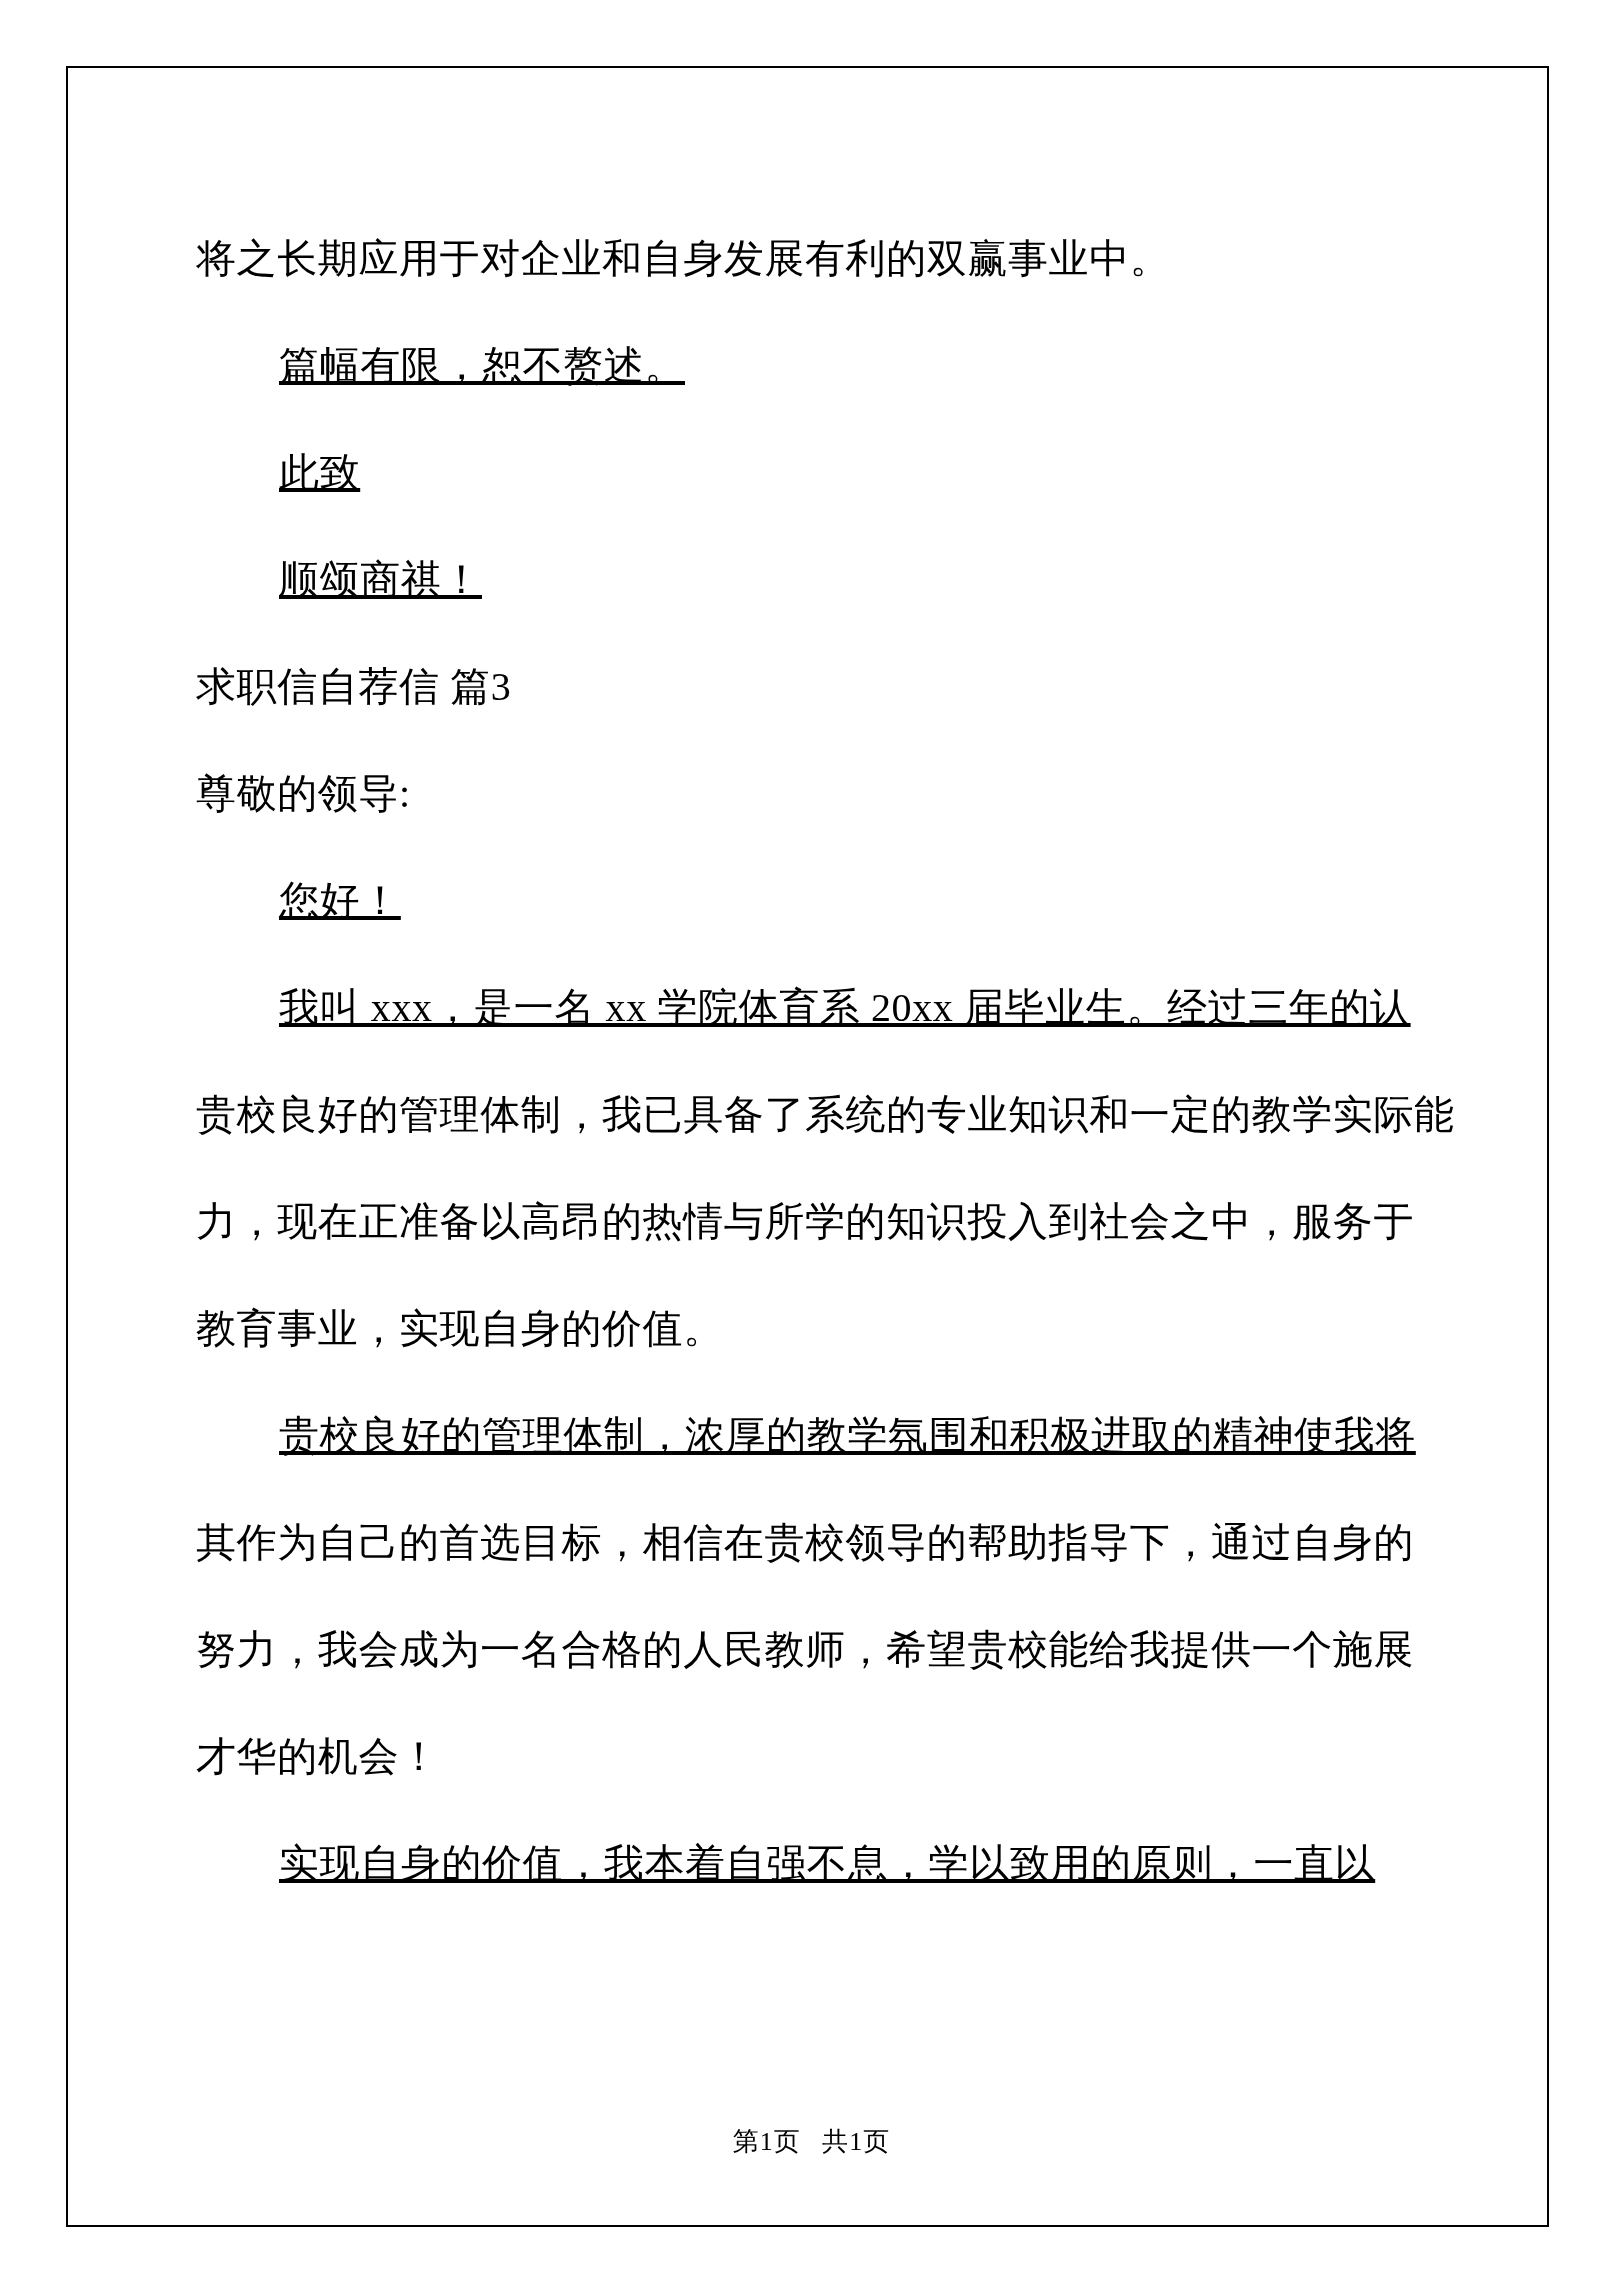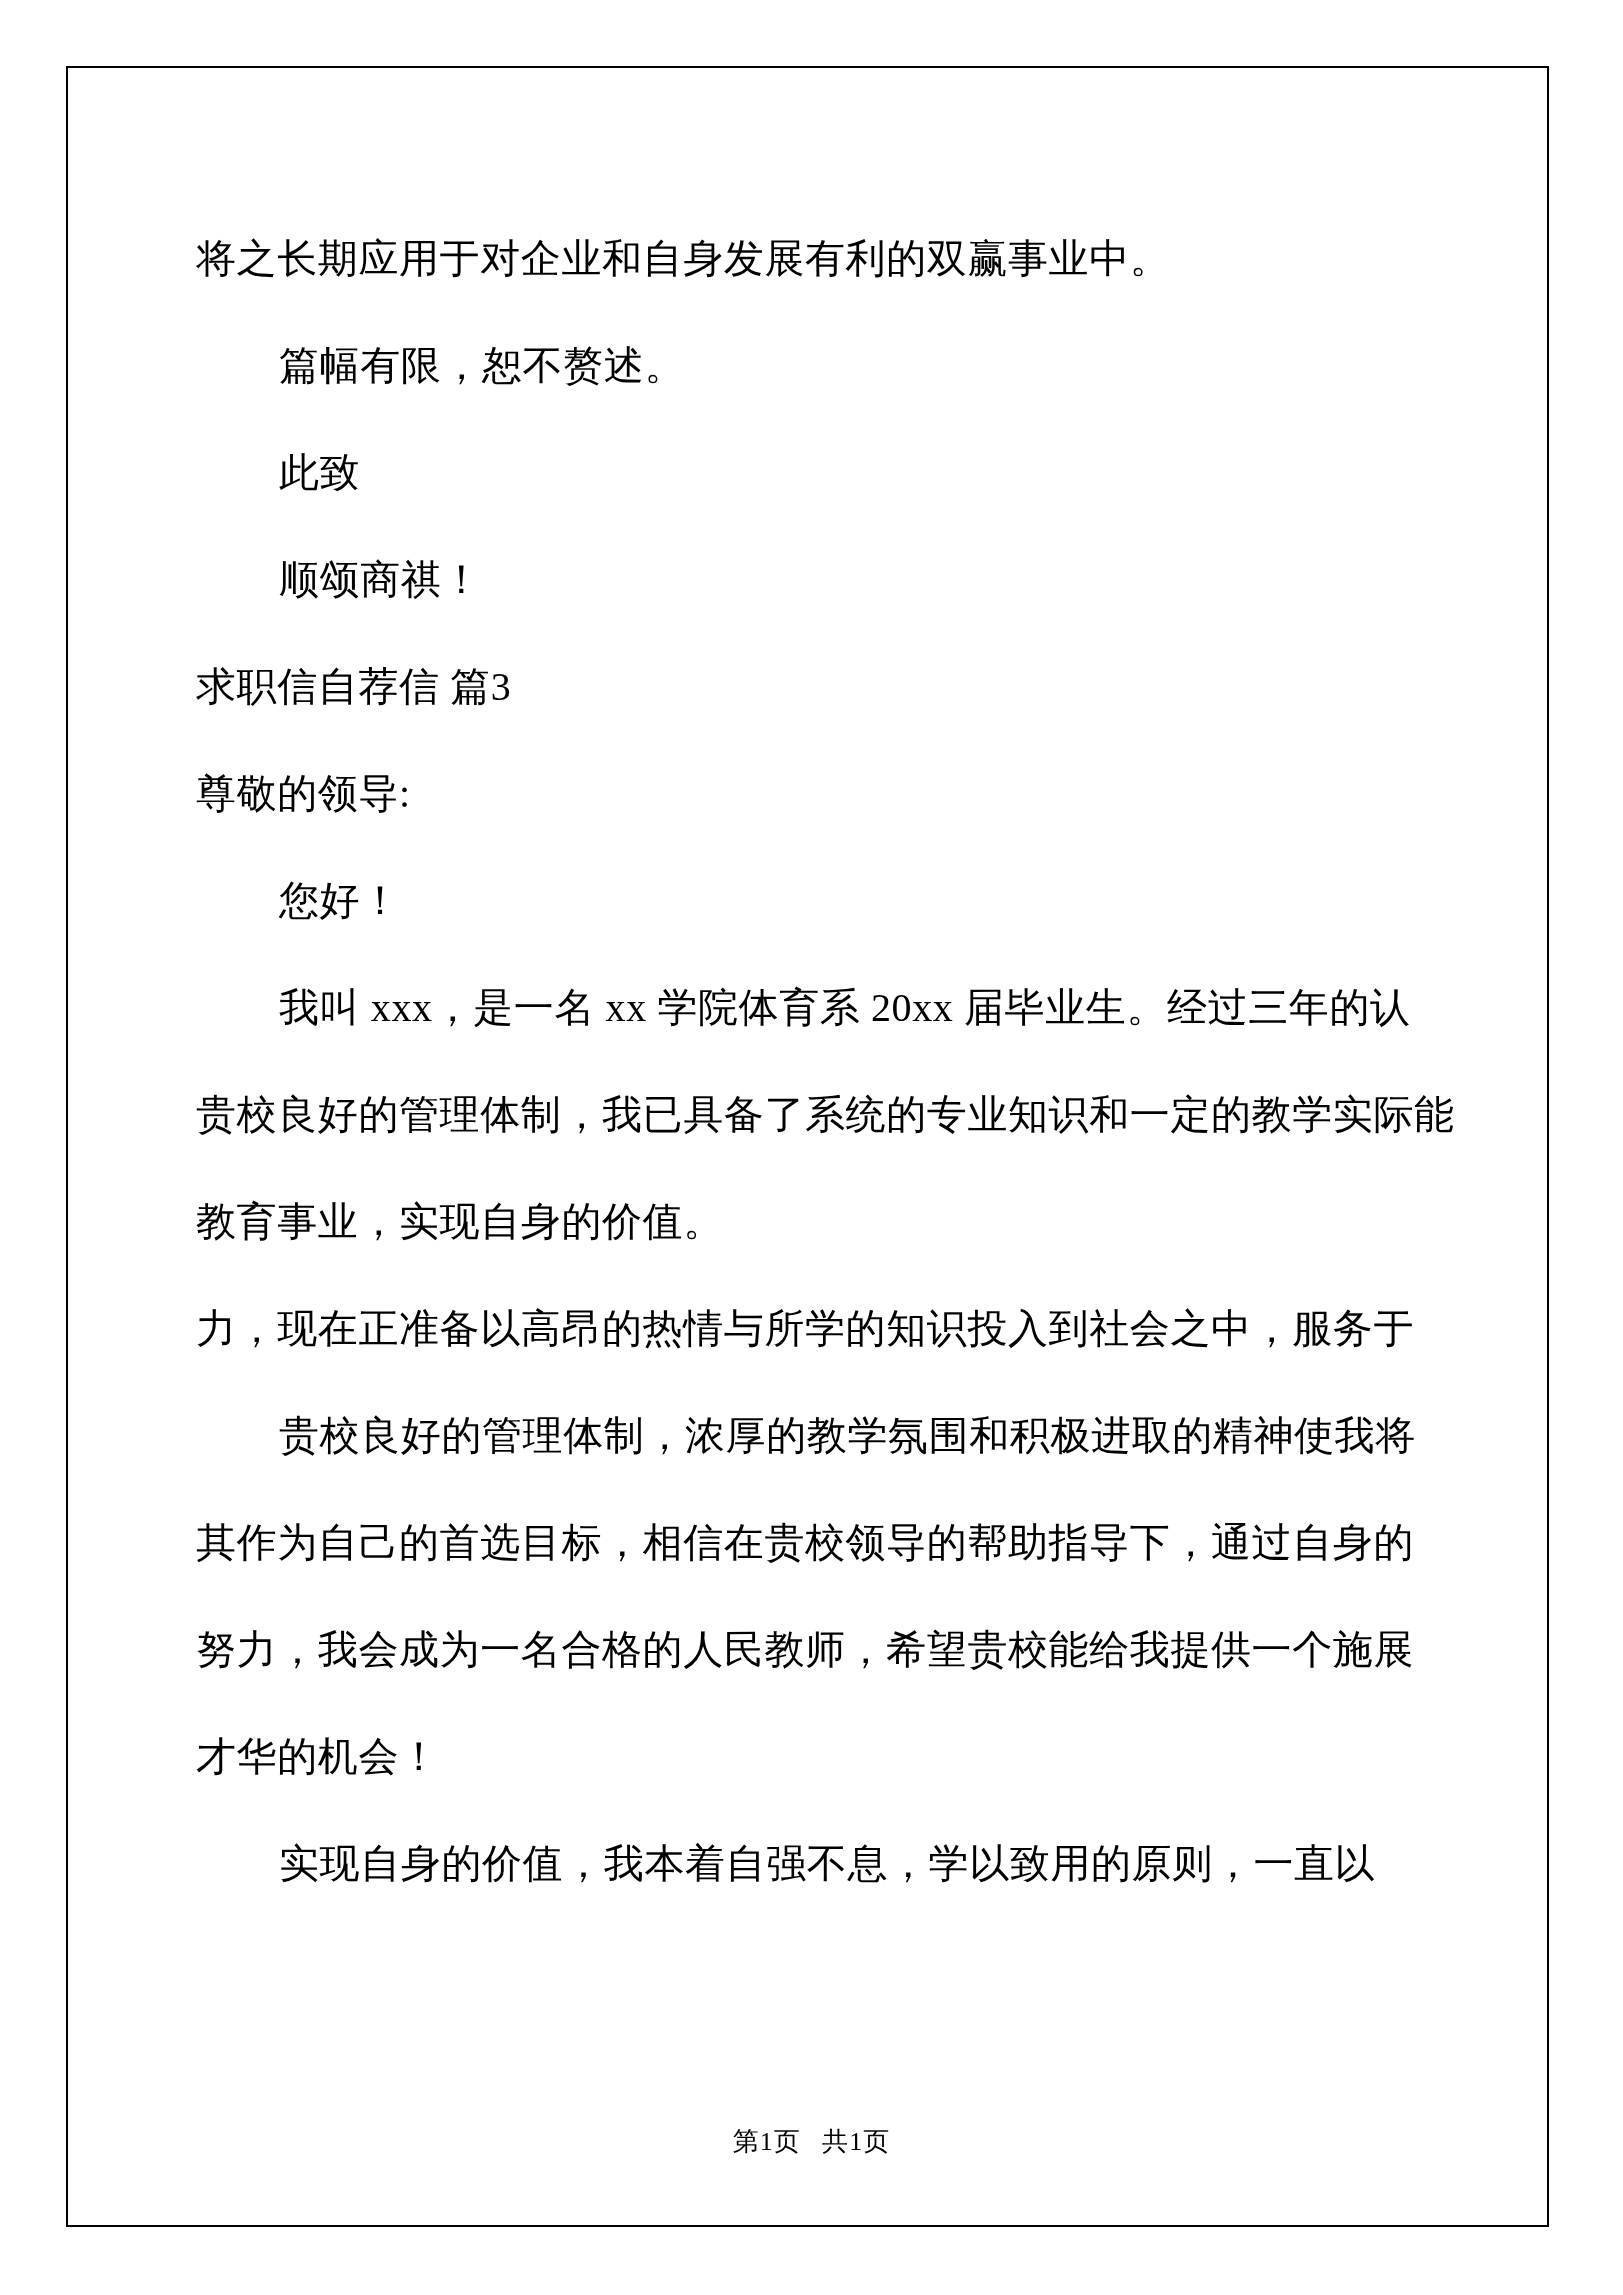--- a/index.html
+++ b/index.html
@@ -39,20 +39,21 @@
   .line {
     height: 107px;
     line-height: 107px;
     font-size: 40px;
     letter-spacing: 0.6px;
     color: #000000;
     white-space: nowrap;
   }
   .line.indent {
     padding-left: 83px;
+    text-decoration: underline;
   }
   .footer {
     position: absolute;
     left: 0;
     top: 2119px;
     width: 1623px;
     text-align: center;
     font-size: 26px;
     line-height: 45px;
     color: #000000;
@@ -68,22 +69,22 @@
   <div class="text-block">
       <div class="line">将之长期应用于对企业和自身发展有利的双赢事业中。</div>
       <div class="line indent">篇幅有限，恕不赘述。</div>
       <div class="line indent">此致</div>
       <div class="line indent">顺颂商祺！</div>
       <div class="line">求职信自荐信 篇3</div>
       <div class="line">尊敬的领导:</div>
       <div class="line indent">您好！</div>
       <div class="line indent">我叫 xxx，是一名 xx 学院体育系 20xx 届毕业生。经过三年的认</div>
       <div class="line">贵校良好的管理体制，我已具备了系统的专业知识和一定的教学实际能</div>
+      <div class="line">力，现在正准备以高昂的热情与所学的知识投入到社会之中，服务于</div>
       <div class="line">教育事业，实现自身的价值。</div>
-      <div class="line">力，现在正准备以高昂的热情与所学的知识投入到社会之中，服务于</div>
       <div class="line indent">贵校良好的管理体制，浓厚的教学氛围和积极进取的精神使我将</div>
       <div class="line">其作为自己的首选目标，相信在贵校领导的帮助指导下，通过自身的</div>
       <div class="line">努力，我会成为一名合格的人民教师，希望贵校能给我提供一个施展</div>
       <div class="line">才华的机会！</div>
       <div class="line indent">实现自身的价值，我本着自强不息，学以致用的原则，一直以</div>
     </div>
   <div class="footer">第1页 共1页</div>
 </div>
 
 

